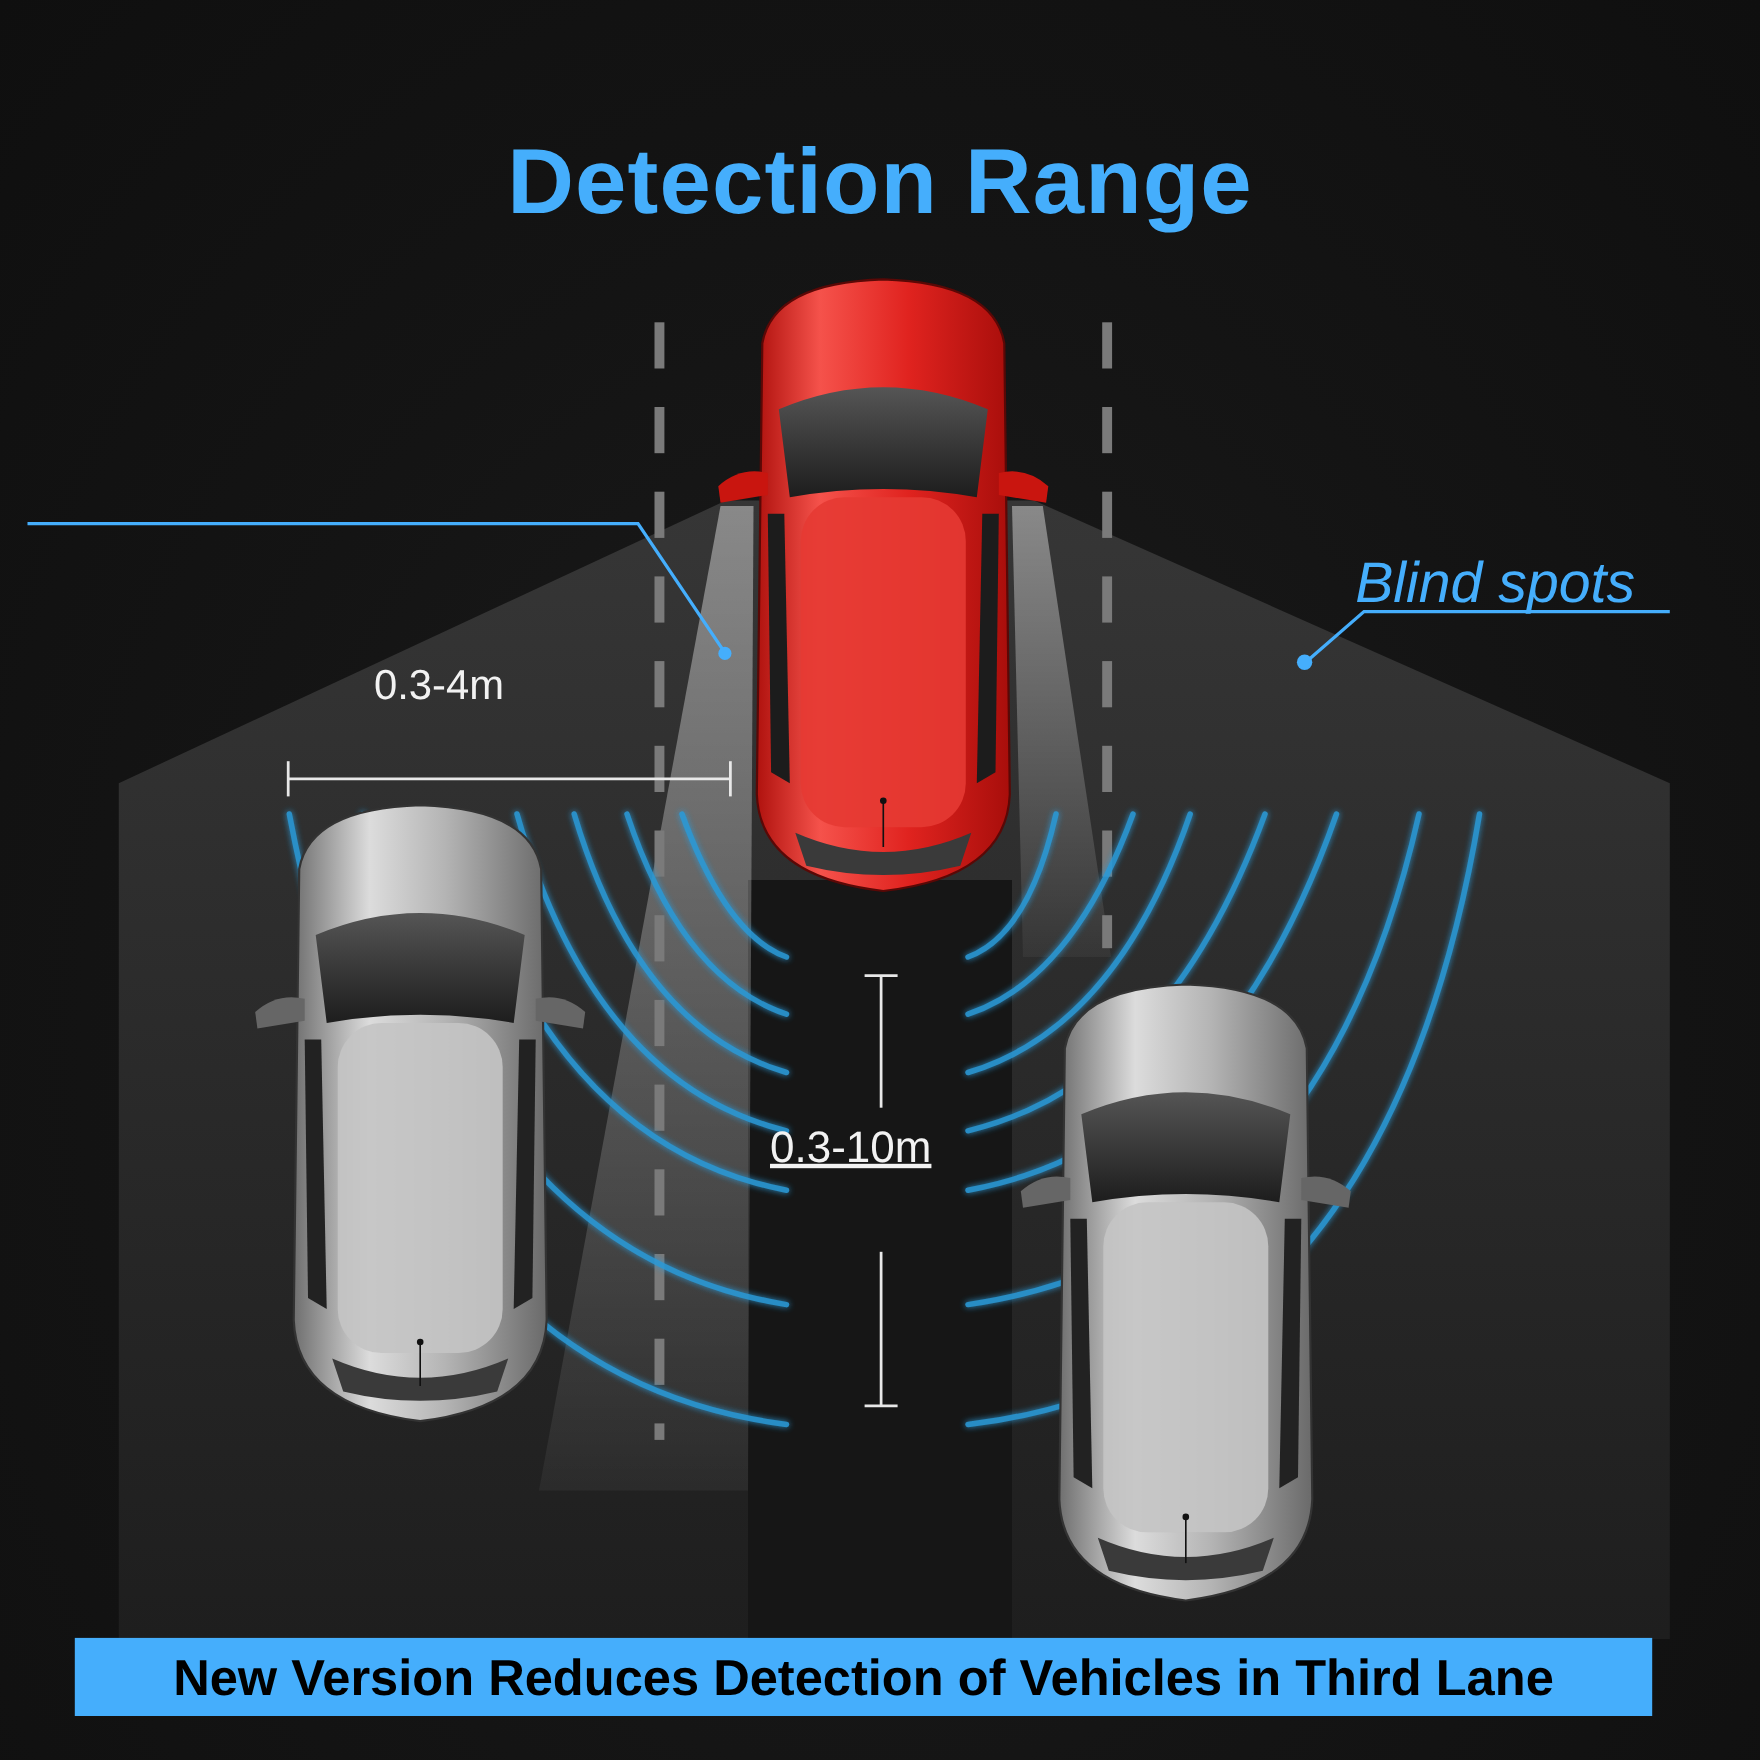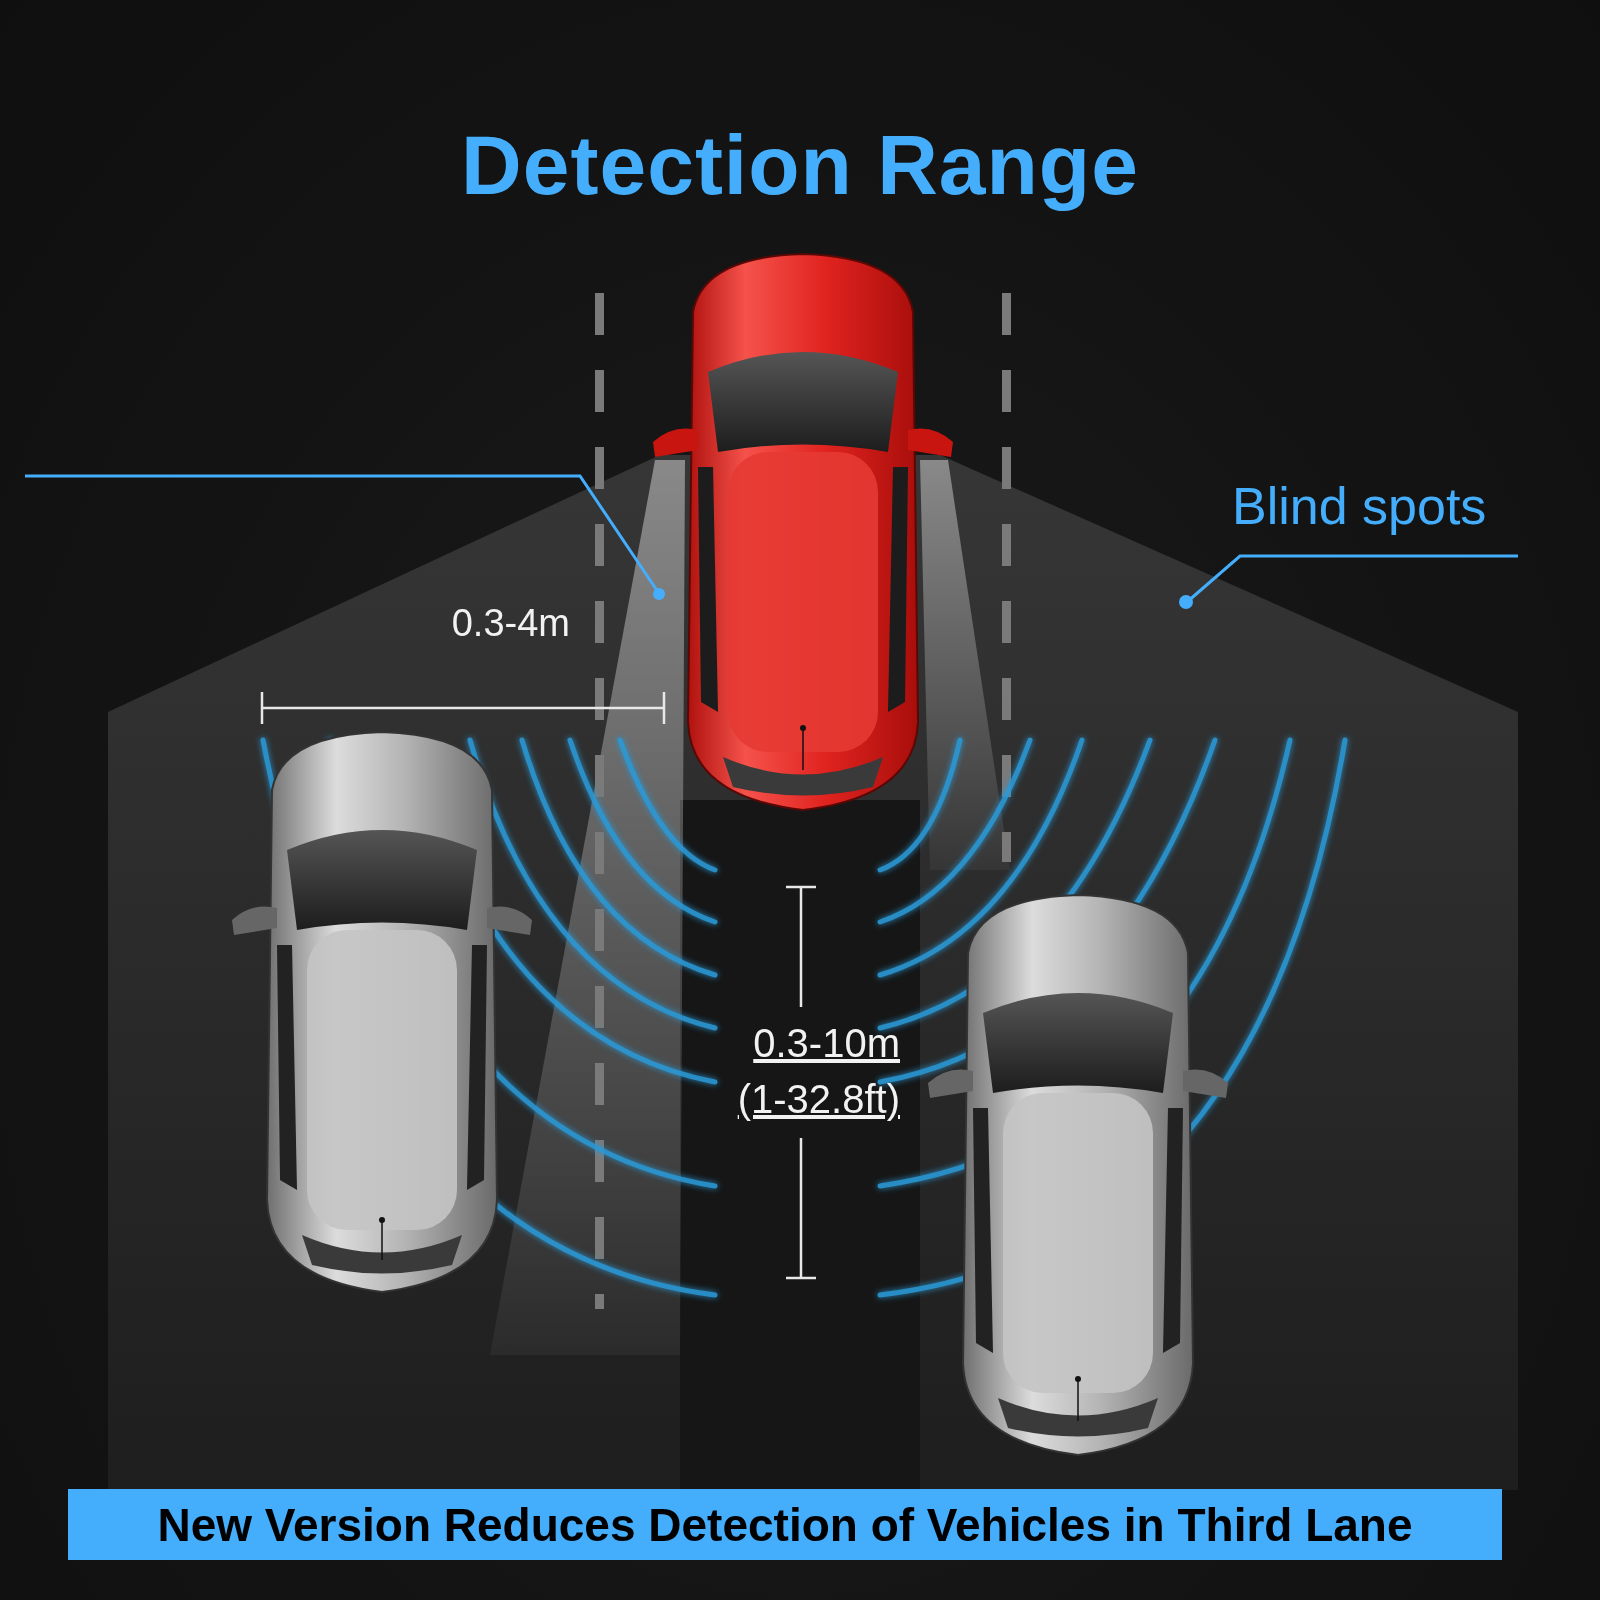--- a/index.html
+++ b/index.html
@@ -13,21 +13,21 @@
     color: #45aefc; font-weight: bold; font-size: 84px; line-height: 90px;
     letter-spacing: 1px; transform: scaleX(1.0);
   }
   .title.l1 { top: 30px; }
   .title.l2 { top: 120px; text-align: center; }
   svg.scene { position: absolute; left: 0; top: 0; }
   .callout {
     position: absolute; color: #45aefc; font-size: 52px; white-space: nowrap;
   }
   .measure {
-    position: absolute; color: #f2f2f2; font-size: 38px; text-align: right;
+    position: absolute; color: #f2f2f2; font-size: 38px; text-align: left;
     line-height: 46px; white-space: nowrap;
   }
   .banner {
     position: absolute; left: 68px; top: 1489px; width: 1434px; height: 71px;
     background: #45aefc; color: #000; font-weight: bold; font-size: 46px;
     display: flex; align-items: center; justify-content: center;
   }
 </style>
 </head>
 <body>
@@ -180,27 +180,26 @@
       <path d="M-30 190 Q-10 172 15 178 L15 198 L-28 205 Z" fill="#666"></path>
       <path d="M270 190 Q250 172 225 178 L225 198 L268 205 Z" fill="#666"></path>
       <path d="M40 505 Q120 540 200 505 L190 535 Q120 552 50 535 Z" fill="#3a3a3a"></path>
       <line x1="120" y1="488" x2="120" y2="528" stroke="#111" stroke-width="1.5"></line>
       <circle cx="120" cy="486" r="3" fill="#111"></circle>
     </g>
   </svg>
 
   <div class="title l2">Detection Range</div>
 
-  <div class="callout" style="left:1232px; top:476px;">Blind spots</div>
+  <div class="callout" style="left:1232px; top:500px;font-style:italic;">Blind spots</div>
 
   <div class="measure" style="left:340px; top:600px; width:230px;">
     <div>0.3-4m</div>
   </div>
 
   <div class="measure" style="left:700px; top:1015px; width:200px; font-size:40px; line-height:56px;text-decoration:underline;">
     <div>0.3-10m</div>
-    <div>(1-32.8ft)</div>
   </div>
 
   <div class="banner">
     <span>New Version Reduces Detection of Vehicles in Third Lane</span>
   </div>
 </div>
 
 </body></html>

